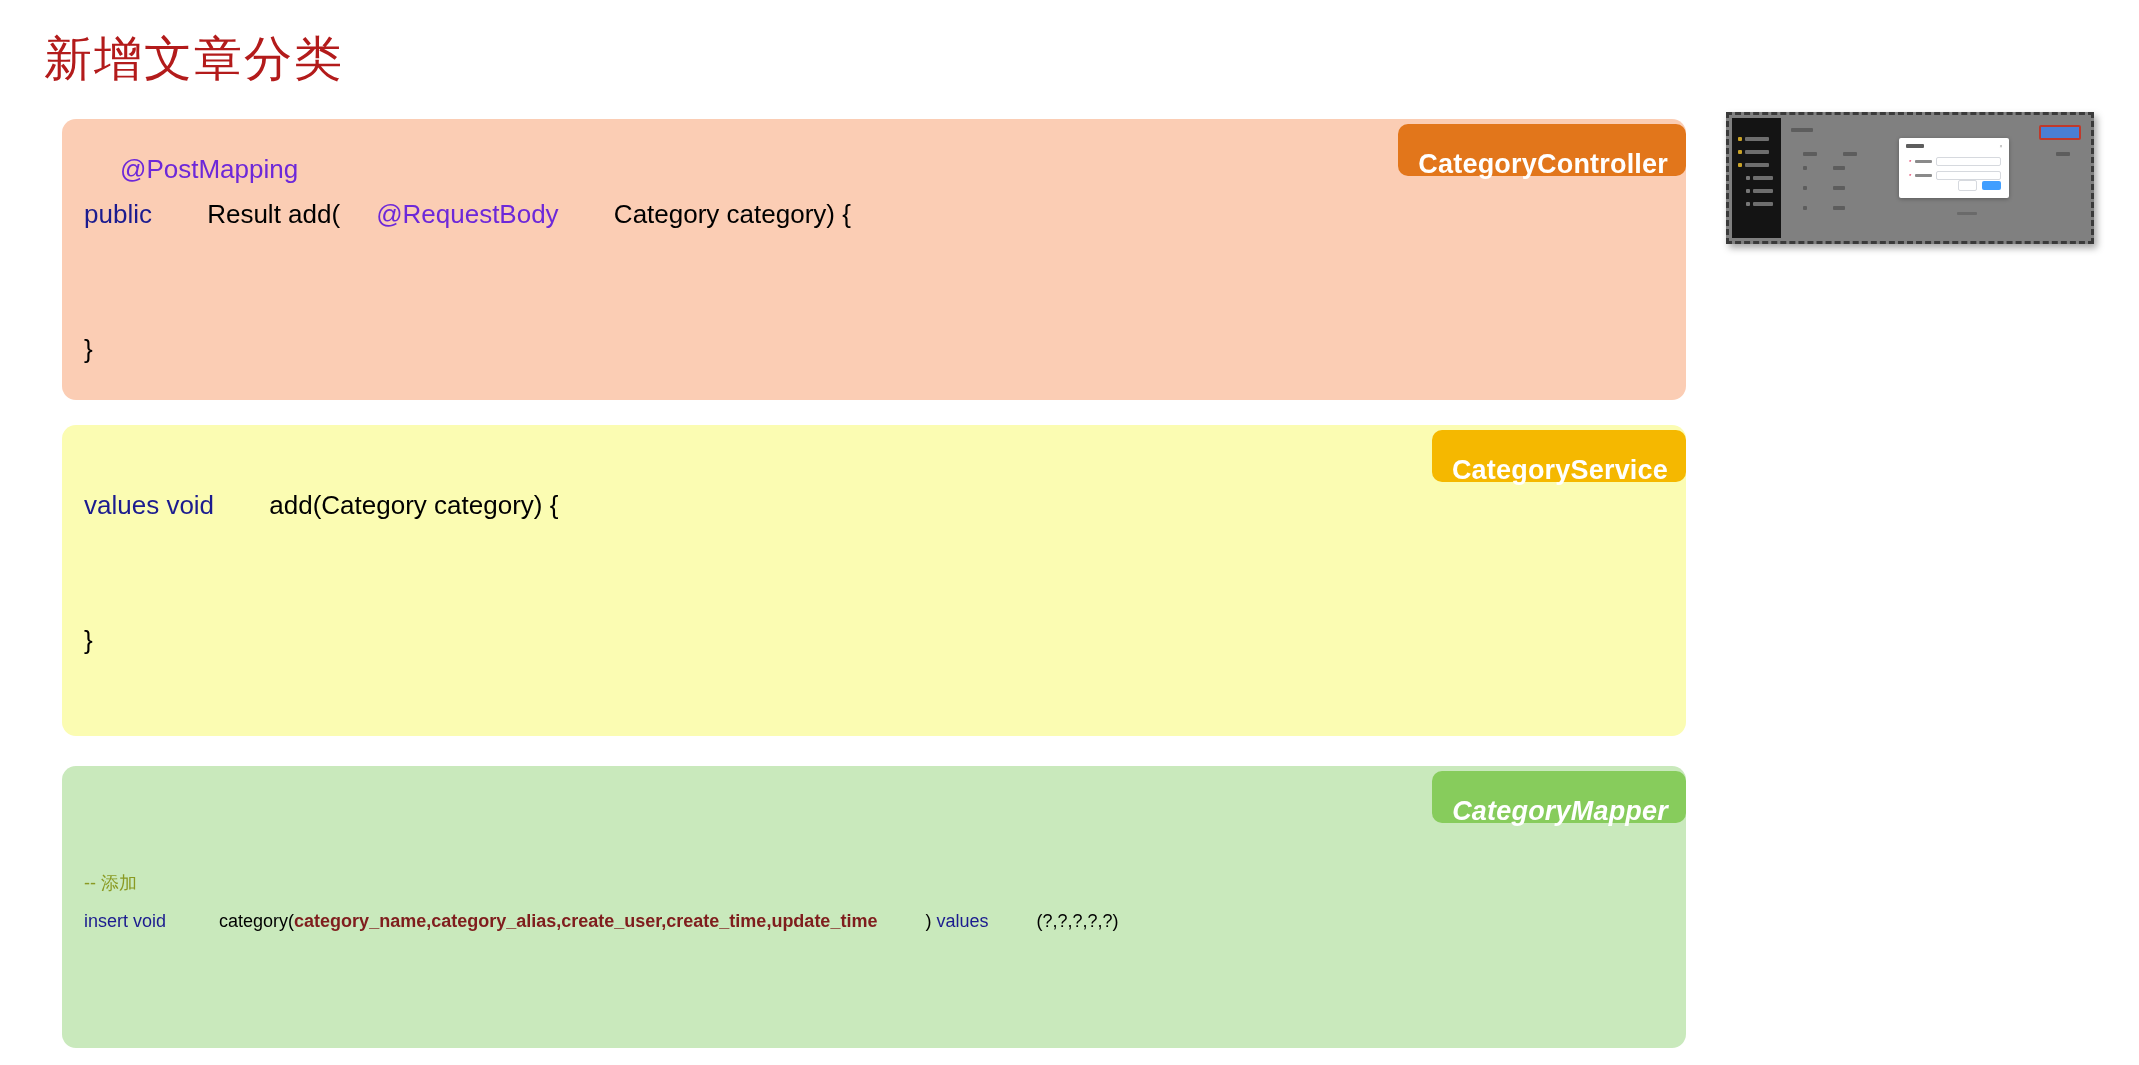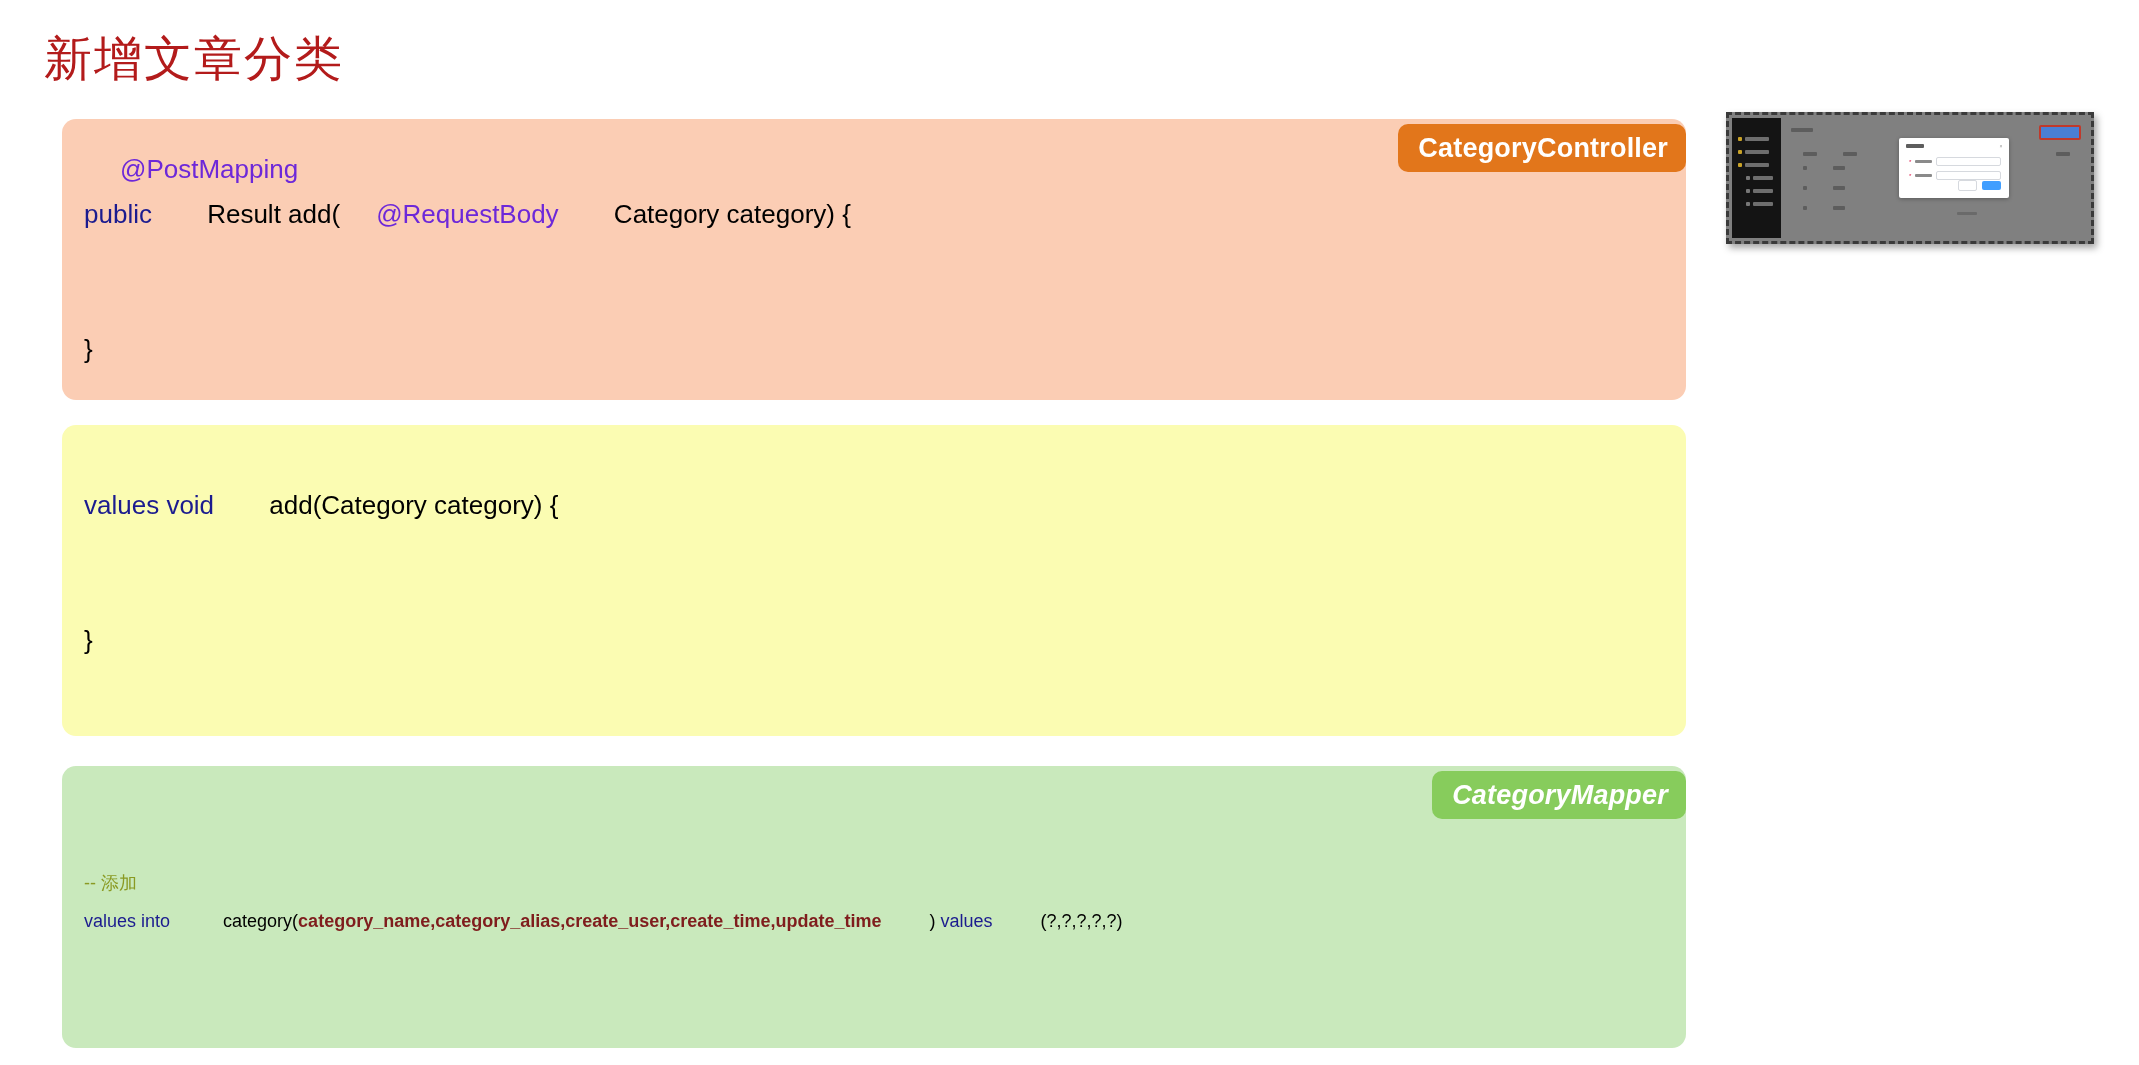--- a/index.html
+++ b/index.html
@@ -52,23 +52,23 @@
     top: 766px;
     height: 282px;
     background: #c9e9bc;
   }
 
   
   .badge {
     position: absolute;
     right: 0px;
     top: 5px;
-    height: 48px;
+    height: 36px;
     line-height: 48px;
-    padding: 0 18px 0 20px;
+    padding: 16px 18px 0 20px;
     border-radius: 10px;
     color: #ffffff;
     font-size: 27px;
     font-weight: bold;
     white-space: nowrap;
     letter-spacing: 0.2px;
   }
   .badge-controller { background: #e2761b; }
   .badge-service    { background: #f5b800; }
   .badge-mapper     { background: #87cc5c; font-style: italic; }
@@ -292,29 +292,30 @@
 
 <div class="code-block block-controller">
 
   <div class="badge badge-controller">CategoryController</div>
 
   <div class="code-lines lines-controller"><div><span class="anno">@PostMapping</span></div><div><span class="kw">public</span><span class="plain"> Result add(</span><span class="anno">@RequestBody</span><span class="plain"> Category category) {</span></div><span class="blank"></span><span class="blank"></span><div>}</div></div>
 </div>
 
 <div class="code-block block-service">
 
+  <div class="badge badge-service">CategoryService</div>
 
   <div class="code-lines lines-service"><div><span class="kw">values void</span><span class="plain"> add(Category category) {</span></div><span class="blank"></span><span class="blank"></span><div>}</div></div>
 </div>
 
 <div class="code-block block-mapper">
 
   <div class="badge badge-mapper">CategoryMapper</div>
 
-  <div class="code-lines lines-mapper mapper-sql"><div><span class="comment">-- 添加</span></div><div><span class="kw">values into</span><span class="plain"> category(</span><span class="col">category_name,category_alias,create_user,create_time,update_time</span><span class="plain">) </span><span class="kw">values</span><span class="plain">(?,?,?,?,?)</span></div></div>
+  <div class="code-lines lines-mapper mapper-sql"><div><span class="comment">-- 添加</span></div><div><span class="kw">insert void</span><span class="plain"> category(</span><span class="col">category_name,category_alias,create_user,create_time,update_time</span><span class="plain">) </span><span class="kw">values</span><span class="plain">(?,?,?,?,?)</span></div></div>
 </div>
 
 <div class="thumb">
   <div class="thumb-inner">
 
     <div class="thumb-sidebar">
       <div class="thumb-nav-item">
           <span class="ic"></span>
           <span class="tx"></span>
         </div>

